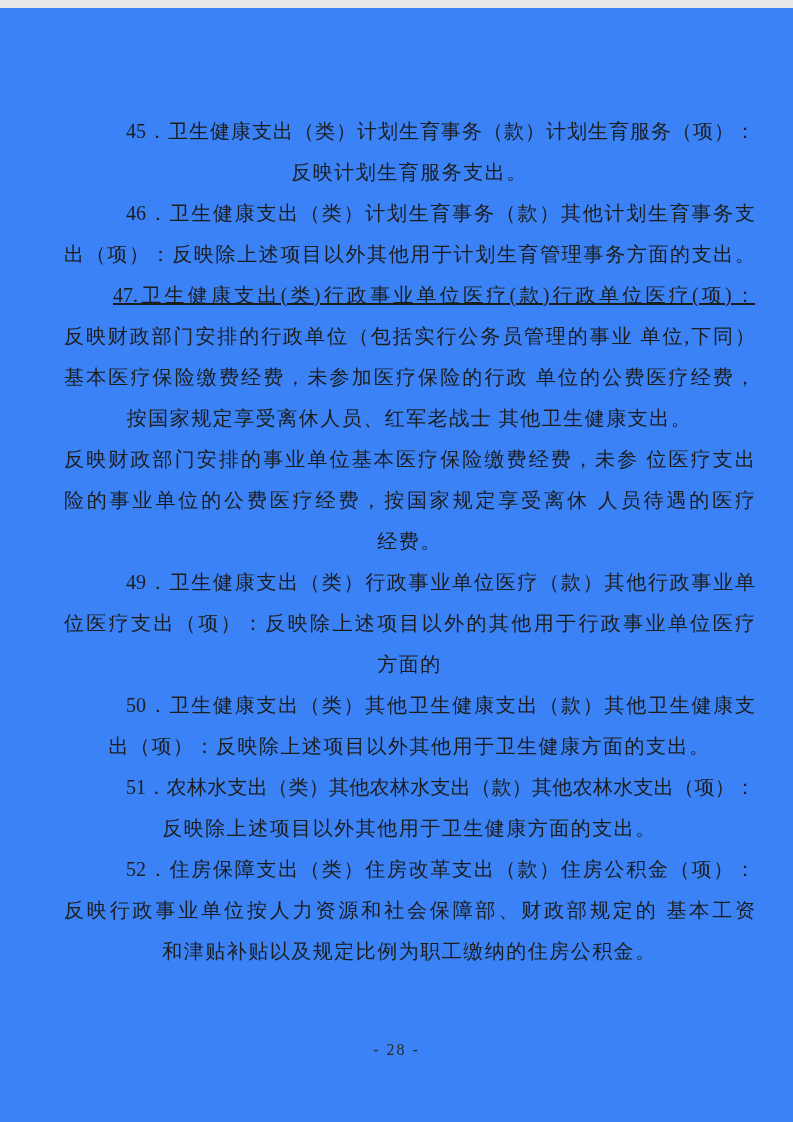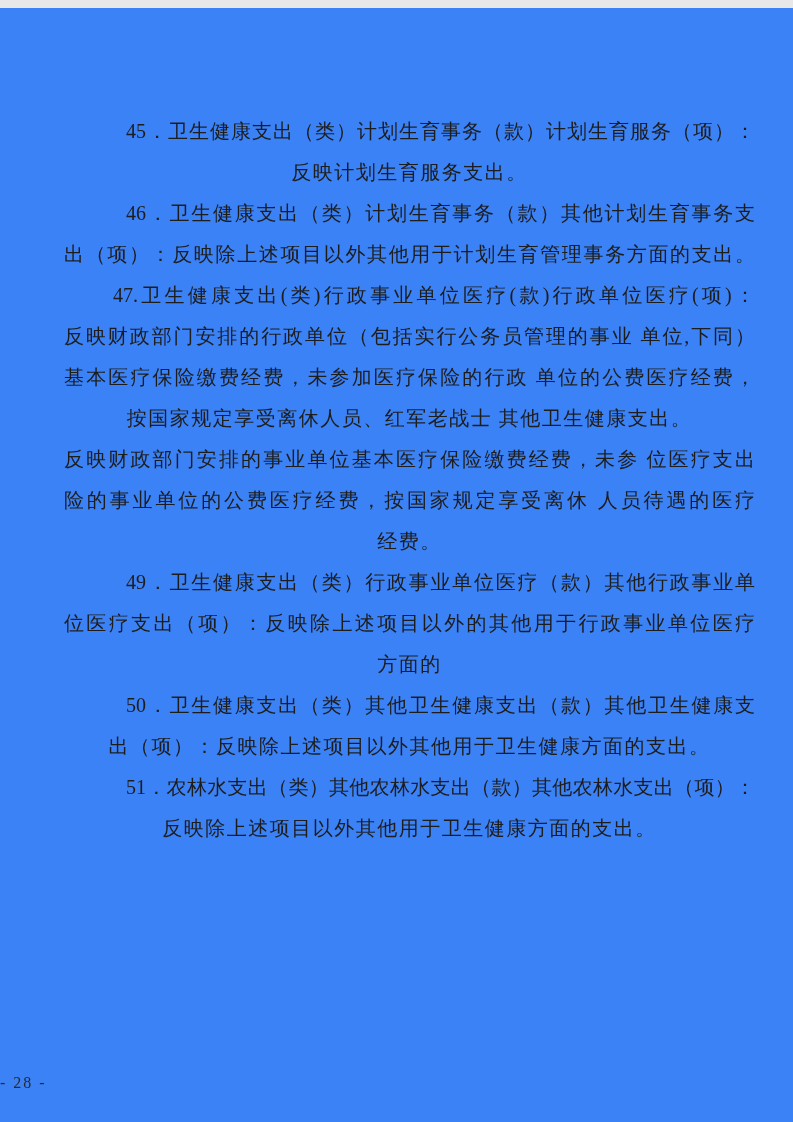--- a/index.html
+++ b/index.html
@@ -38,26 +38,27 @@
   
   .line.fill {
     letter-spacing: normal;
     white-space: normal;
     text-align: justify;
     text-align-last: justify;
   }
   
   .line.ind-a { text-indent: 62px; }
   
-  .line.ind-b { text-indent: 49px; }
+  .line.ind-b { text-indent: 49px; text-decoration: underline; }
   .footer {
     position: absolute;
     left: 0;
-    top: 1064px;
+    top: 1031px;
     width: 793px;
+    text-align: center;
     font-size: 16px;
     line-height: 22px;
     letter-spacing: 2px;
     color: #2a2a2a;
     font-family: "Liberation Serif", "DejaVu Serif", serif;
   }
 </style>
 </head>
 <body>
 
@@ -96,17 +97,22 @@
     <div class="para">
       <div class="line ind-a fill">50．卫生健康支出（类）其他卫生健康支出（款）其他卫生健康支</div>
       <div class="line">出（项）：反映除上述项目以外其他用于卫生健康方面的支出。</div>
     </div>
 
     <div class="para">
       <div class="line ind-a fill">51．农林水支出（类）其他农林水支出（款）其他农林水支出（项）：</div>
       <div class="line">反映除上述项目以外其他用于卫生健康方面的支出。</div>
     </div>
 
+    <div class="para">
+      <div class="line ind-a fill">52．住房保障支出（类）住房改革支出（款）住房公积金（项）：</div>
+      <div class="line fill">反映行政事业单位按人力资源和社会保障部、财政部规定的 基本工资</div>
+      <div class="line">和津贴补贴以及规定比例为职工缴纳的住房公积金。</div>
+    </div>
 
   </div>
 
   <div class="footer">- 28 -</div>
 </div>
 
 </body></html>

